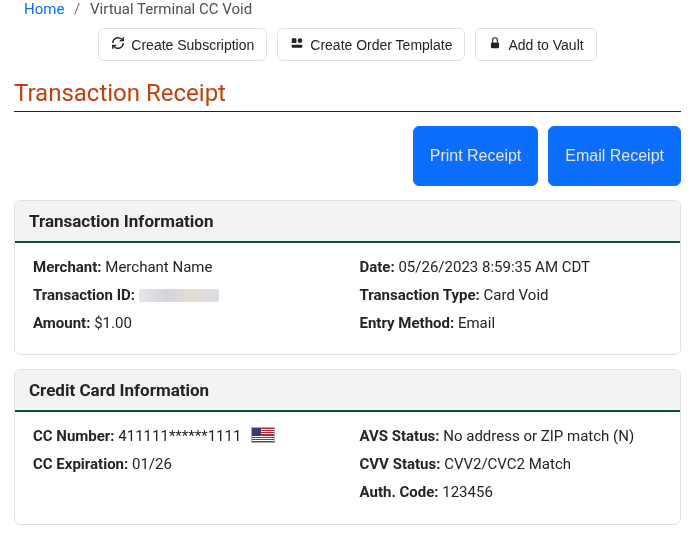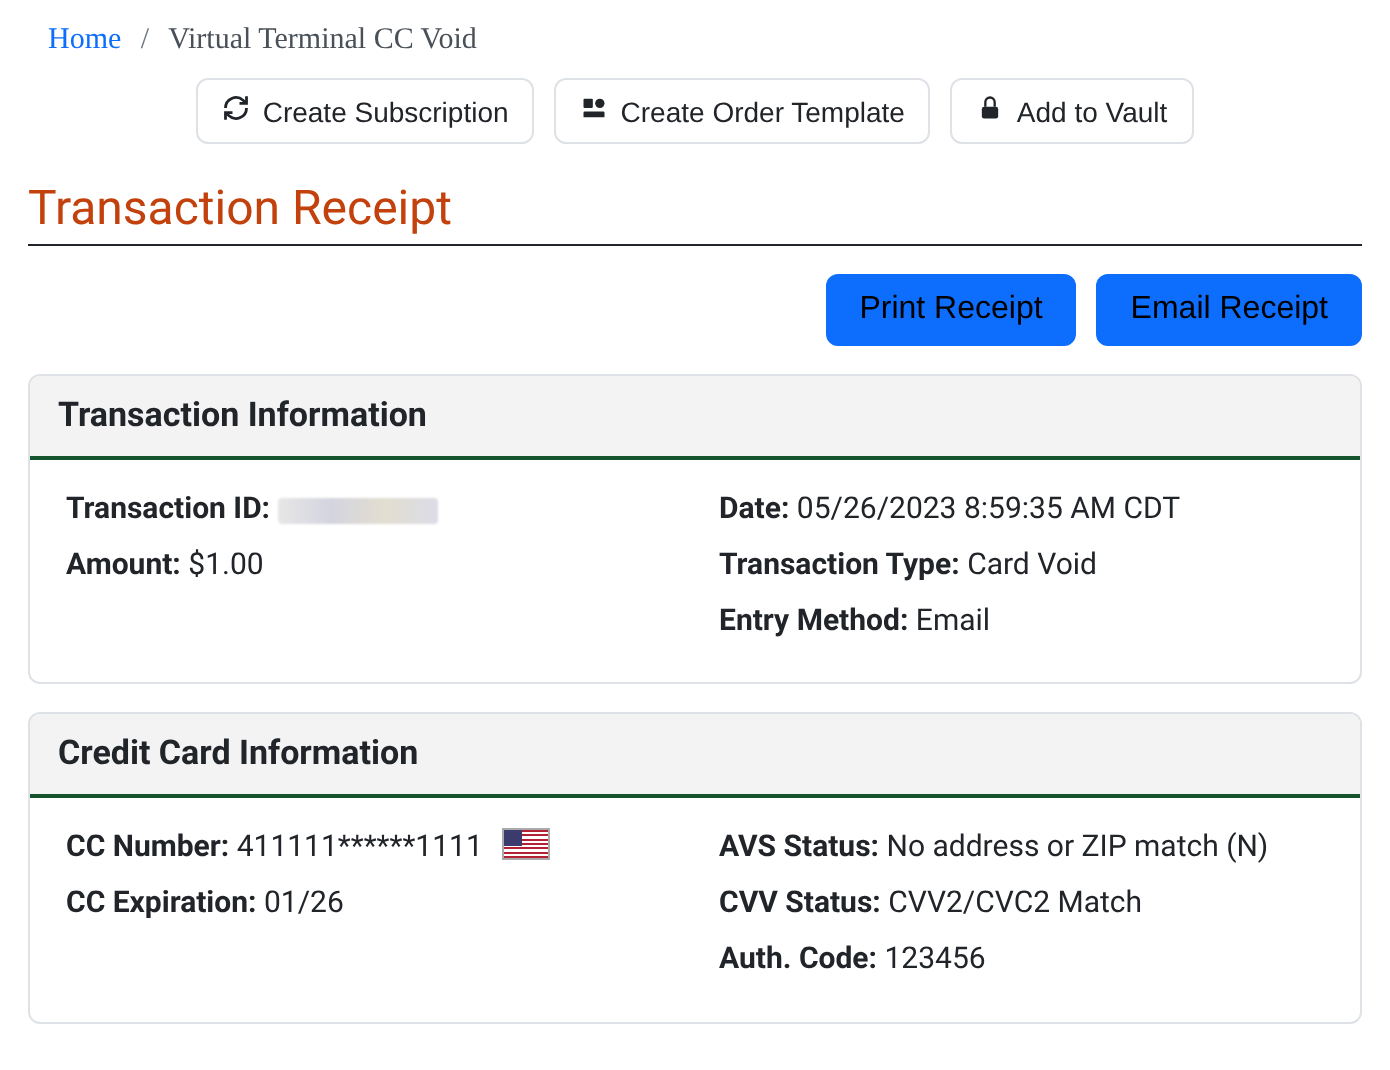--- a/index.html
+++ b/index.html
@@ -6,23 +6,22 @@
   body {
     margin: 0;
     font-family: -apple-system, BlinkMacSystemFont, "Segoe UI", Roboto, Helvetica, Arial, sans-serif;
     font-size: 14px;
     color: #212529;
     background: #fff;
     width: 695px;
   }
   .page { padding: 0 14px 20px; }
   .breadcrumb {
-    padding: 12px 0 10px 10px;
+    padding: 0 0 10px 10px;
     font-size: 15px;
-    font-family: Liberation Serif, serif;
   }
   .breadcrumb a {
     color: #0d6efd;
     text-decoration: none;
   }
   .breadcrumb .sep {
     color: #6c757d;
     margin: 0 6px;
   }
   .breadcrumb .current { color: #495057; }
@@ -63,24 +62,24 @@
     margin: 0 0 14px;
   }
   .top-buttons {
     display: flex;
     justify-content: flex-end;
     gap: 10px;
     margin-bottom: 14px;
   }
   .btn-primary {
     background: #0d6efd;
-    color: #000000;
+    color: #e5e5e5;
     border: 1px solid #0d6efd;
     border-radius: 6px;
-    padding: 8px 16px;
+    padding: 20px 16px;
     font-size: 16px;
     cursor: pointer;
   }
   .panel {
     border: 1px solid #dee2e6;
     border-radius: 6px;
     margin-bottom: 14px;
     overflow: hidden;
   }
   .panel-header {
@@ -199,20 +198,24 @@
     <button class="btn-primary">Print Receipt</button>
     <button class="btn-primary">Email Receipt</button>
   </div>
 
   <div class="panel">
     <div class="panel-header">Transaction Information</div>
     <div class="panel-body">
       <div class="two-col">
         <div class="col">
           <div class="field-row">
+            <span class="label">Merchant:</span>
+            <span>Merchant Name</span>
+          </div>
+          <div class="field-row">
             <span class="label">Transaction ID:</span>
             <span class="redacted"></span>
           </div>
           <div class="field-row">
             <span class="label">Amount:</span>
             <span>$1.00</span>
           </div>
         </div>
         <div class="col">
           <div class="field-row">

